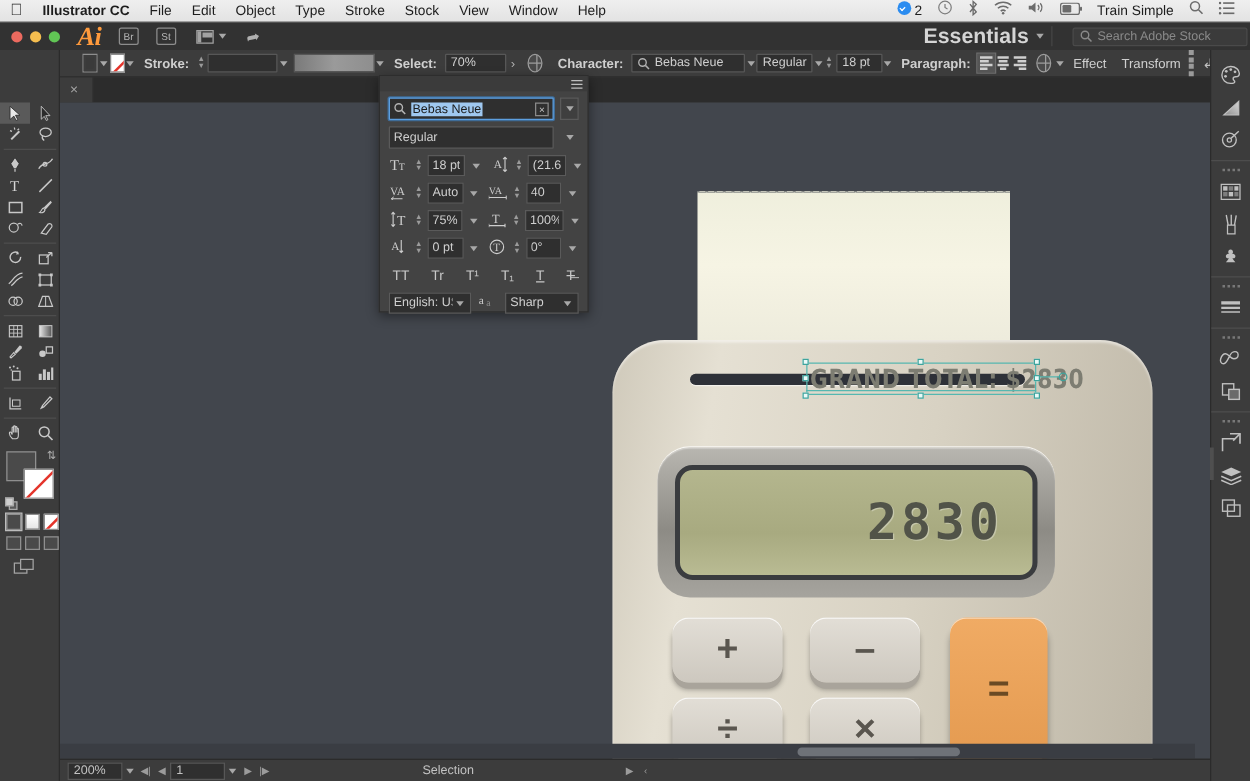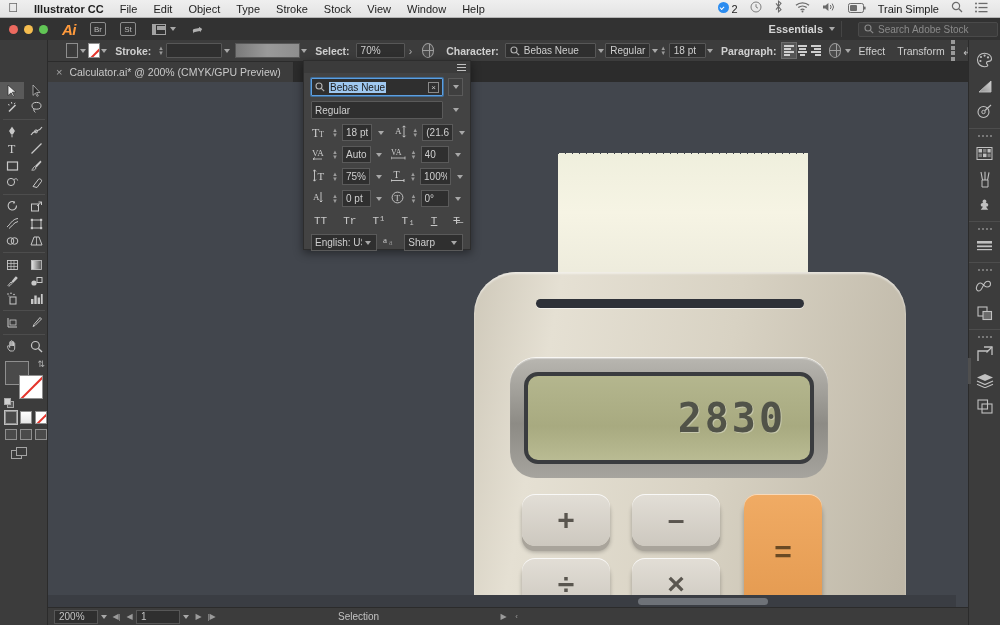--- a/index.html
+++ b/index.html
@@ -32,34 +32,34 @@
   .ic { opacity:.72; display:inline-block; }
 
   
   .titlestrip {
     position:absolute; left:0; top:18px; width:1000px; height:22px;
     background:#323232; display:flex; align-items:center;
   }
   .traffic { display:flex; gap:6px; padding-left:9px; align-items:center;}
   .traffic span { width:9px;height:9px;border-radius:50%; display:block;}
   .t-red{background:#ec6a5f;} .t-yel{background:#f5bd4f;} .t-grn{background:#61c555;}
-  .ai-logo { margin-left:14px; color:#ff9a3c; font-size:15px; font-weight:bold; font-style:italic;
-             font-family:Liberation Sans, sans-serif; letter-spacing:-.5px;}
+  .ai-logo { margin-left:14px; color:#ff9a3c; font-size:21px; font-weight:bold; font-style:italic;
+             font-family:Liberation Serif, serif; letter-spacing:-.5px;}
   .mini-btn { width:16px;height:14px;border:1px solid #8d8d8d; color:#b9b9b9; font-size:8px;
               text-align:center; line-height:13px; border-radius:2px; margin-left:14px;}
   .gridbtn { margin-left:16px; display:flex; align-items:center; gap:4px; }
   .gridbtn .gg { width:14px;height:11px;border:1px solid #a2a2a2; display:flex; }
   .gridbtn .gg i { display:block; background:#a2a2a2; }
   .gridbtn .gg i.a{ width:5px; height:100%; }
   .gridbtn .gg i.b{ width:100%; height:4px; margin-top:1px; margin-left:1px;}
   .caret { width:0;height:0;border-left:3.5px solid transparent;border-right:3.5px solid transparent;
            border-top:4px solid #a8a8a8; display:inline-block;}
   .paperplane { margin-left:16px; color:#b0b0b0; font-size:13px; transform:rotate(-12deg);}
   .ws-right { margin-left:auto; display:flex; align-items:center; gap:0; padding-right:2px;}
-  .ws-name { font-weight:bold; color:#d5d5d5; font-size:11px; padding:0 6px;}
+  .ws-name { font-weight:bold; color:#d5d5d5; font-size:17px; padding:0 6px;}
   .searchstock {
     width:140px; height:15px; background:#3b3b3b; border:1px solid #4a4a4a; border-radius:2px;
     margin-left:10px; display:flex; align-items:center; padding:0 5px; color:#8a8a8a; font-size:10px; gap:4px;
   }
   .divider-v { width:1px; height:16px; background:#454545; margin:0 6px;}
 
   
   .controlbar {
     position:absolute; left:0; top:40px; width:1000px; height:22px;
     background:#3c3c3c; border-bottom:1px solid #2b2b2b;
@@ -152,21 +152,21 @@
     position:absolute; left:510px; top:71px; width:250px; height:132px;
     background:linear-gradient(#efefdd 0%, #f6f4e4 45%, #eceadb 100%);
   }
   .receipt .zig {
     position:absolute; left:0; top:-6px; width:100%; height:7px;
     background:
       linear-gradient(135deg,#42464d 50%, transparent 50%) 0 0/7px 7px repeat-x,
       linear-gradient(225deg,#42464d 50%, transparent 50%) 0 0/7px 7px repeat-x;
   }
   .calcbody {
-    position:absolute; left:426px; top:190px; width:432px; height:335px;
+    position:absolute; left:442px; top:190px; width:432px; height:335px;
     background:linear-gradient(100deg,#cfc9ba 0%, #e5e0d3 18%, #d8d2c3 55%, #bdb6a6 100%);
     border-radius:42px 42px 0 0;
     box-shadow: inset 0 2px 2px rgba(255,255,255,.5);
   }
   .slot {
     position:absolute; left:62px; top:27px; width:268px; height:9px;
     background:#2e3138; border-radius:6px;
     box-shadow:0 1px 0 rgba(255,255,255,.55);
   }
   .bezel {
@@ -280,21 +280,21 @@
   .cp-small {
     flex:1; height:17px; background:#2f2f2f; border:1px solid #5a5a5a;
     display:flex; align-items:center; padding:0 3px; font-size:10px; min-width:0;
   }
   .cp-small .v { flex:1; overflow:hidden; white-space:nowrap;}
   .cp-stp { width:8px; display:flex; flex-direction:column; align-items:center; color:#9b9b9b; flex-shrink:0;}
   .cp-stp i { font-style:normal; font-size:6px; line-height:5px;}
   .cp-caret { width:11px; display:flex; align-items:center; justify-content:center; flex-shrink:0;}
   .cp-style-row { display:flex; justify-content:space-between; padding:0 10px; margin-top:8px; color:#c9c9c9;
                   font-size:11px;}
-  .cp-style-row span { font-family:Liberation Mono, monospace;}
+  .cp-style-row span { font-family:Liberation Sans, sans-serif;}
   .cp-lang { display:flex; gap:5px; padding:0 7px; margin-top:7px;}
   .cp-lang .cp-small { height:17px; }
 </style>
 </head>
 <body>
 
 <div class="app">
 
   <div class="macbar">
     <div class="apple"></div>
@@ -496,21 +496,20 @@
             <rect y="3.3" width="11" height="1.4"></rect>
             <rect y="6.6" width="11" height="1.4"></rect>
           </g>
         </svg>
     </div>
   </div>
 
   <div class="tabbar">
     <div class="doctab">
       <span class="closex">×</span>
-      <span>Calculator.ai* @ 200% (CMYK/GPU Preview)</span>
     </div>
   </div>
 
   <div class="toolbar">
     <div class="tool-grid">
       <div class="tool sel">
         <svg width="11" height="13" viewBox="0 0 11 13">
             <path d="M1 1l8 7.2H5.4l1.9 3.5-1.4.7-1.8-3.5L1 11.6z" fill="#e8e8e8" stroke="#2b2b2b" stroke-width=".7"></path>
           </svg>
       </div>
@@ -742,20 +741,35 @@
             <div class="key">–</div>
           </div>
           <div class="krow">
             <div class="key">÷</div>
             <div class="key">×</div>
           </div>
           <div class="key eq">=</div>
         </div>
       </div>
 
+      <div class="textsel">
+        <span class="txt">GRAND TOTAL: $2830</span>
+        <span class="bbox"></span>
+        <span class="baseline"></span>
+        <span class="stem"></span>
+        <span class="knob"></span>
+        <span class="h" style="left:-3px;top:-3px"></span>
+        <span class="h" style="left:89px;top:-3px"></span>
+        <span class="h" style="right:-3px;top:-3px"></span>
+        <span class="h" style="left:-3px;top:10px"></span>
+        <span class="h" style="right:-3px;top:10px"></span>
+        <span class="h" style="left:-3px;bottom:-3px"></span>
+        <span class="h" style="left:89px;bottom:-3px"></span>
+        <span class="h" style="right:-3px;bottom:-3px"></span>
+      </div>
     </div>
   </div>
 
   <div class="vscroll">
       <div class="thumb"></div>
     </div>
   <div class="hscroll">
       <div class="thumb"></div>
     </div>
 

